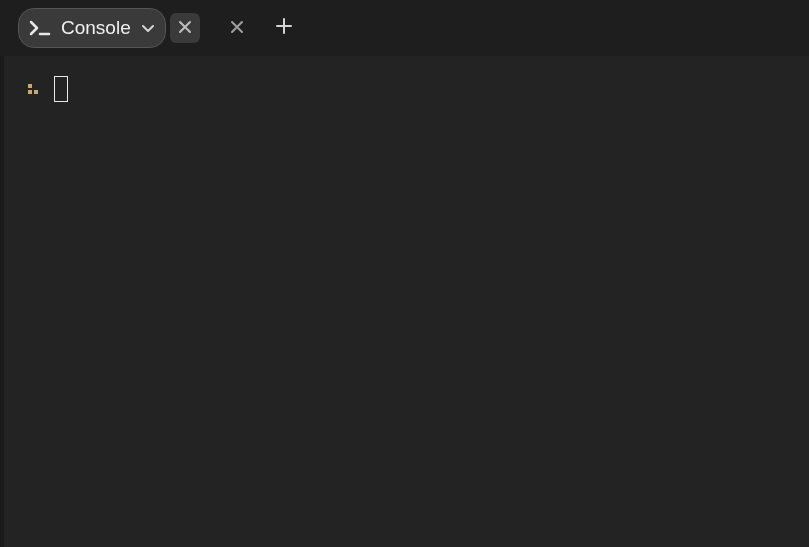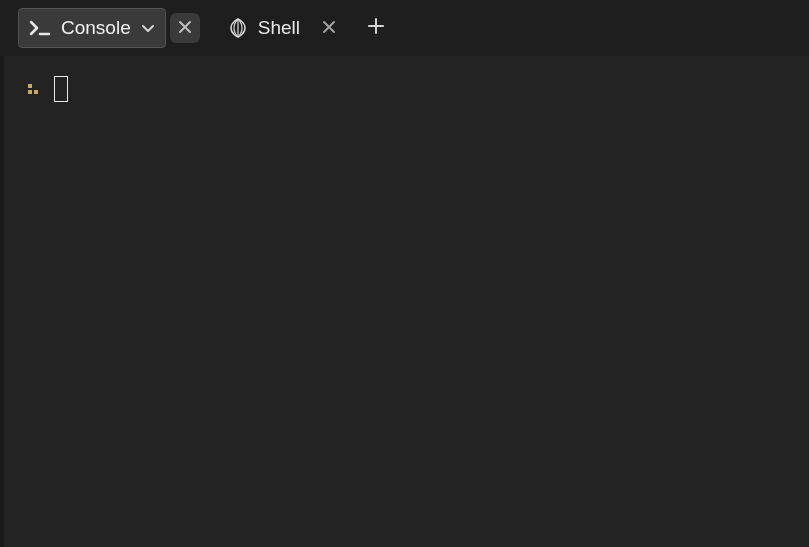--- a/index.html
+++ b/index.html
@@ -22,21 +22,21 @@
       display: flex;
       align-items: center;
       padding: 0 18px;
       gap: 0;
     }
     .tab {
       display: flex;
       align-items: center;
       height: 40px;
       padding: 0 10px;
-      border-radius: 4px;
+      border-radius: 16px;
       gap: 10px;
       cursor: pointer;
     }
     .tab.active {
       background: #3a3a3a;
       border: 1px solid #555;
     }
     .tab-icon {
       display: flex;
       align-items: center;
@@ -152,31 +152,20 @@
   <div class="close-btn active-close">
     <span class="close-icon">
       <svg width="14" height="14" viewBox="0 0 14 14" fill="none">
         <path d="M2 2 L12 12 M12 2 L2 12" stroke="#c0c0c0" stroke-width="2" stroke-linecap="round"></path>
       </svg>
     </span>
   </div>
 
   <div class="tab-spacer"></div>
 
-  <div class="tab">
-    <span class="tab-icon">
-      <svg width="20" height="20" viewBox="0 0 20 20" fill="none">
-        <path d="M10 1 C10 1 3 4 3 10 C3 16 10 19 10 19 C10 19 17 16 17 10 C17 4 10 1 10 1 Z" stroke="#d4d4d4" stroke-width="1.5" fill="none"></path>
-        <path d="M10 1 C10 1 6 5 6 10 C6 15 10 19 10 19" stroke="#d4d4d4" stroke-width="1.2" fill="none"></path>
-        <path d="M10 1 C10 1 14 5 14 10 C14 15 10 19 10 19" stroke="#d4d4d4" stroke-width="1.2" fill="none"></path>
-        <line x1="10" y1="1" x2="10" y2="19" stroke="#d4d4d4" stroke-width="1.2"></line>
-      </svg>
-    </span>
-    <span class="tab-label">Shell</span>
-  </div>
   <div class="close-btn">
     <span class="close-icon">
       <svg width="14" height="14" viewBox="0 0 14 14" fill="none">
         <path d="M2 2 L12 12 M12 2 L2 12" stroke="#a0a0a0" stroke-width="2" stroke-linecap="round"></path>
       </svg>
     </span>
   </div>
 
   <div class="add-tab-btn">
     <span class="add-icon">

